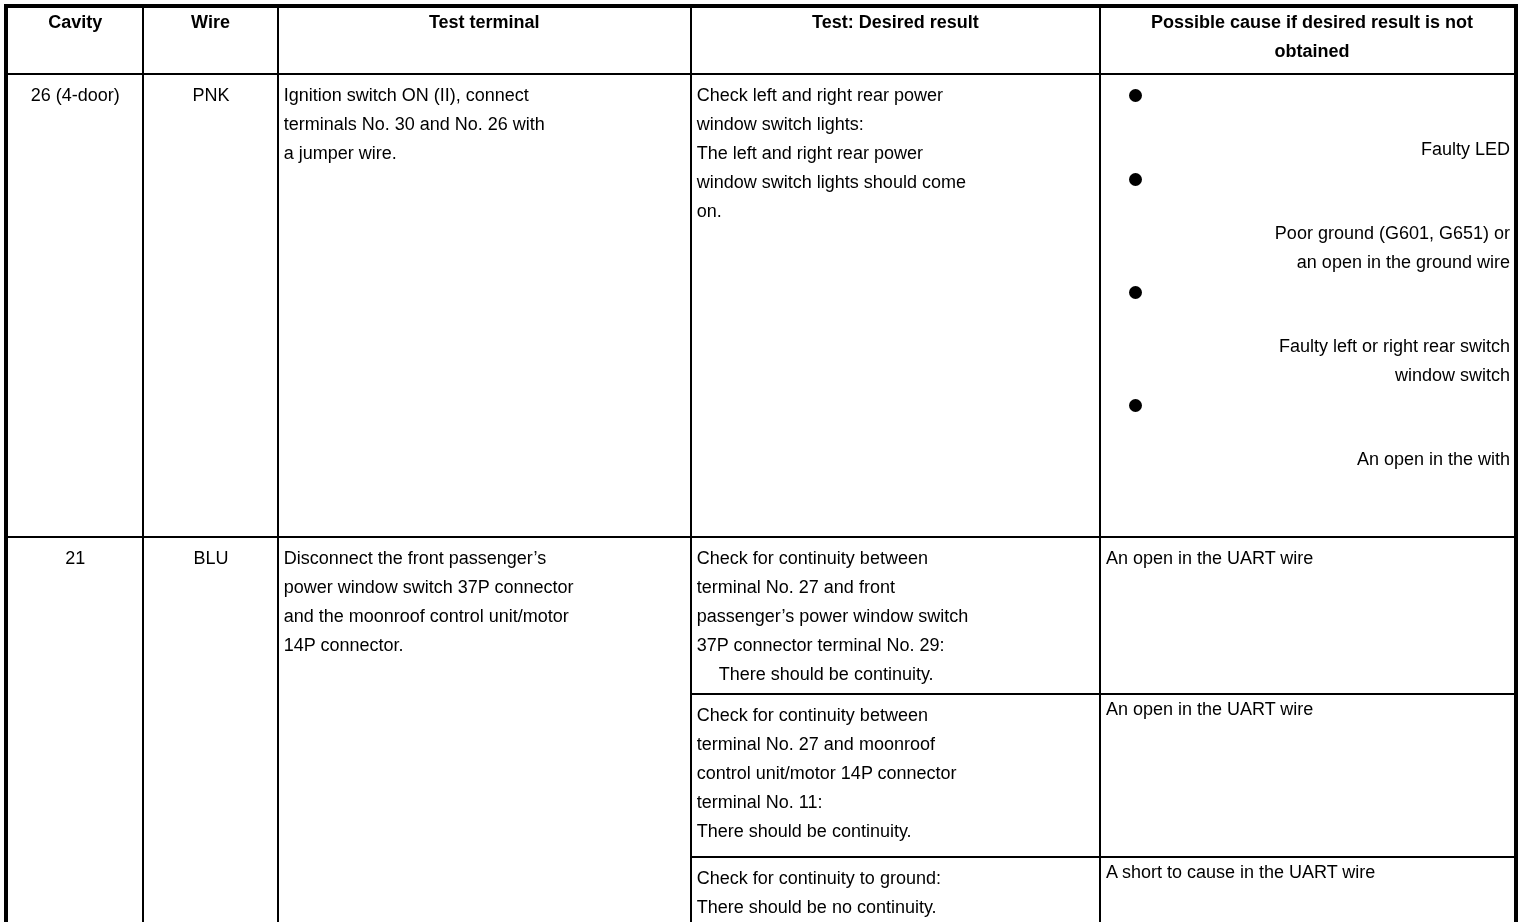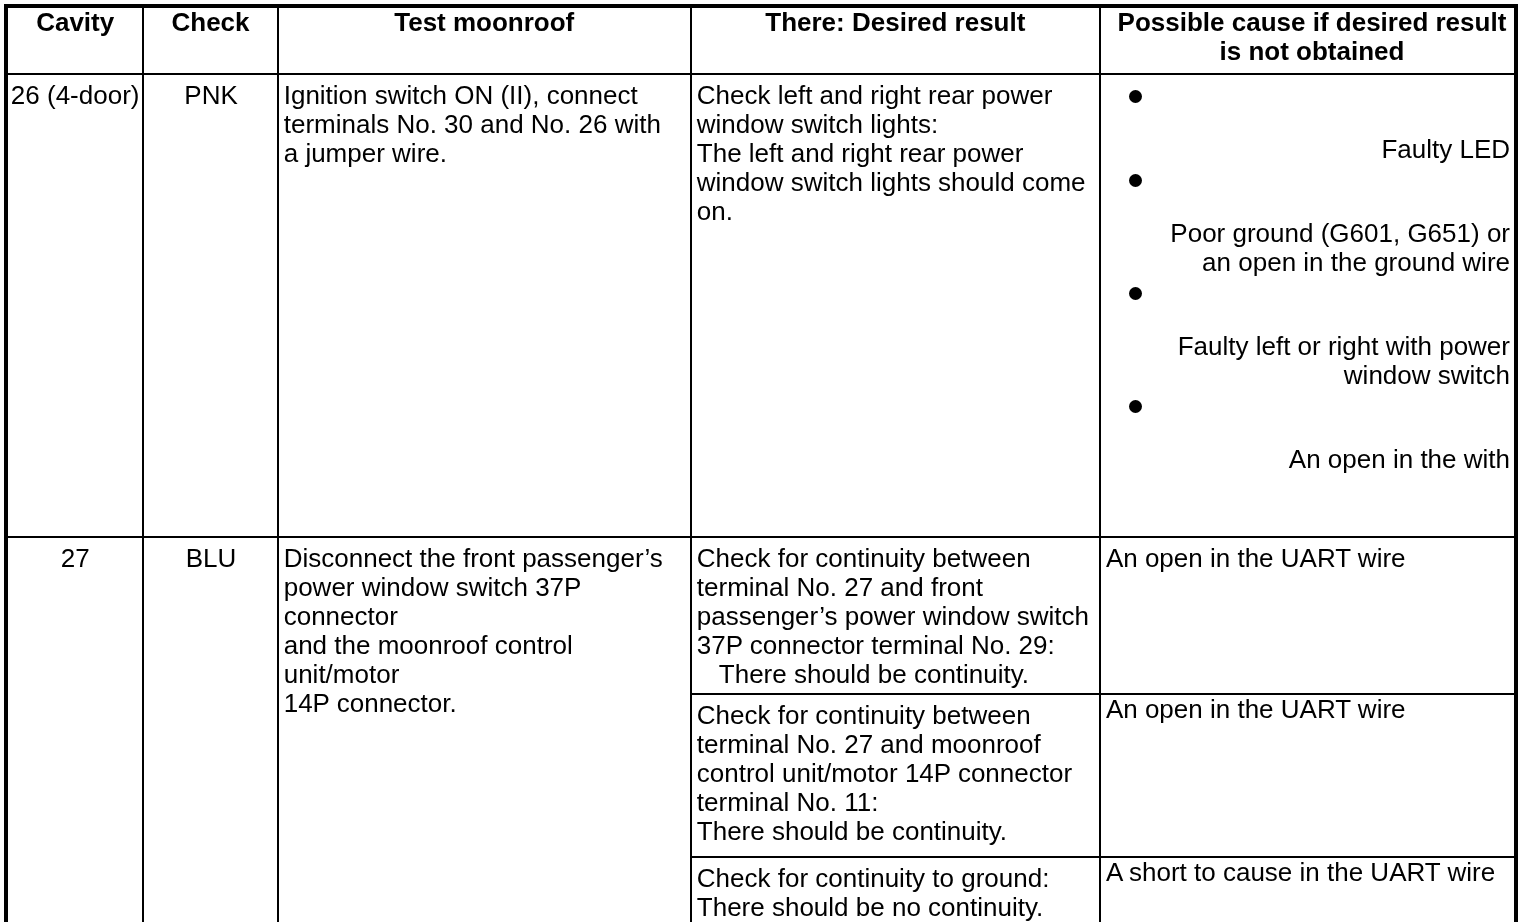--- a/index.html
+++ b/index.html
@@ -35,21 +35,21 @@
   table.diag col.c-wire   { width: 134px; }
   table.diag col.c-cond   { width: 412px; }
   table.diag col.c-test   { width: 408px; }
   table.diag col.c-cause  { width: 415px; }
 
   table.diag th,
   table.diag td {
     border: 2px solid #000;
     vertical-align: top;
     padding: 0;
-    font-size: 26px;
+    font-size: 18px;
     line-height: 29px;
   }
 
   
   thead th {
     font-weight: bold;
     text-align: center;
     height: 68px;
     vertical-align: middle;
     border-bottom-width: 4px;
@@ -135,23 +135,23 @@
       <col class="c-cavity">
       <col class="c-wire">
       <col class="c-cond">
       <col class="c-test">
       <col class="c-cause">
     </colgroup>
 
     <thead>
       <tr>
         <th>Cavity</th>
-        <th>Check</th>
-        <th>Test moonroof</th>
-        <th>There: Desired result</th>
+        <th>Wire</th>
+        <th>Test terminal</th>
+        <th>Test: Desired result</th>
         <th class="hdr-cause">Possible cause if desired result is not obtained</th>
       </tr>
     </thead>
 
     <tbody>
 
       <tr class="row-26">
         <td class="center cavity">
           <div class="cell">26 (4-door)</div>
         </td>
@@ -176,34 +176,34 @@
               <span class="bullet-line"><span class="bullet-dot"></span></span>
               <span class="cause-text">Faulty LED</span>
             </li>
             <li>
               <span class="bullet-line"><span class="bullet-dot"></span></span>
               <span class="cause-text">Poor ground (G601, G651) or
 an open in the ground wire</span>
             </li>
             <li>
               <span class="bullet-line"><span class="bullet-dot"></span></span>
-              <span class="cause-text">Faulty left or right with power
+              <span class="cause-text">Faulty left or right rear switch
 window switch</span>
             </li>
             <li>
               <span class="bullet-line"><span class="bullet-dot"></span></span>
               <span class="cause-text">An open in the with</span>
             </li>
           </ul>
         </td>
       </tr>
 
       <tr class="row-27a">
         <td class="center cavity" rowspan="3">
-          <div class="cell">27</div>
+          <div class="cell">21</div>
         </td>
         <td class="center" rowspan="3">
           <div class="cell">BLU</div>
         </td>
         <td rowspan="3">
           <div class="cell">Disconnect the front passenger’s
 power window switch 37P connector
 and the moonroof control unit/motor
 14P connector.</div>
         </td>

